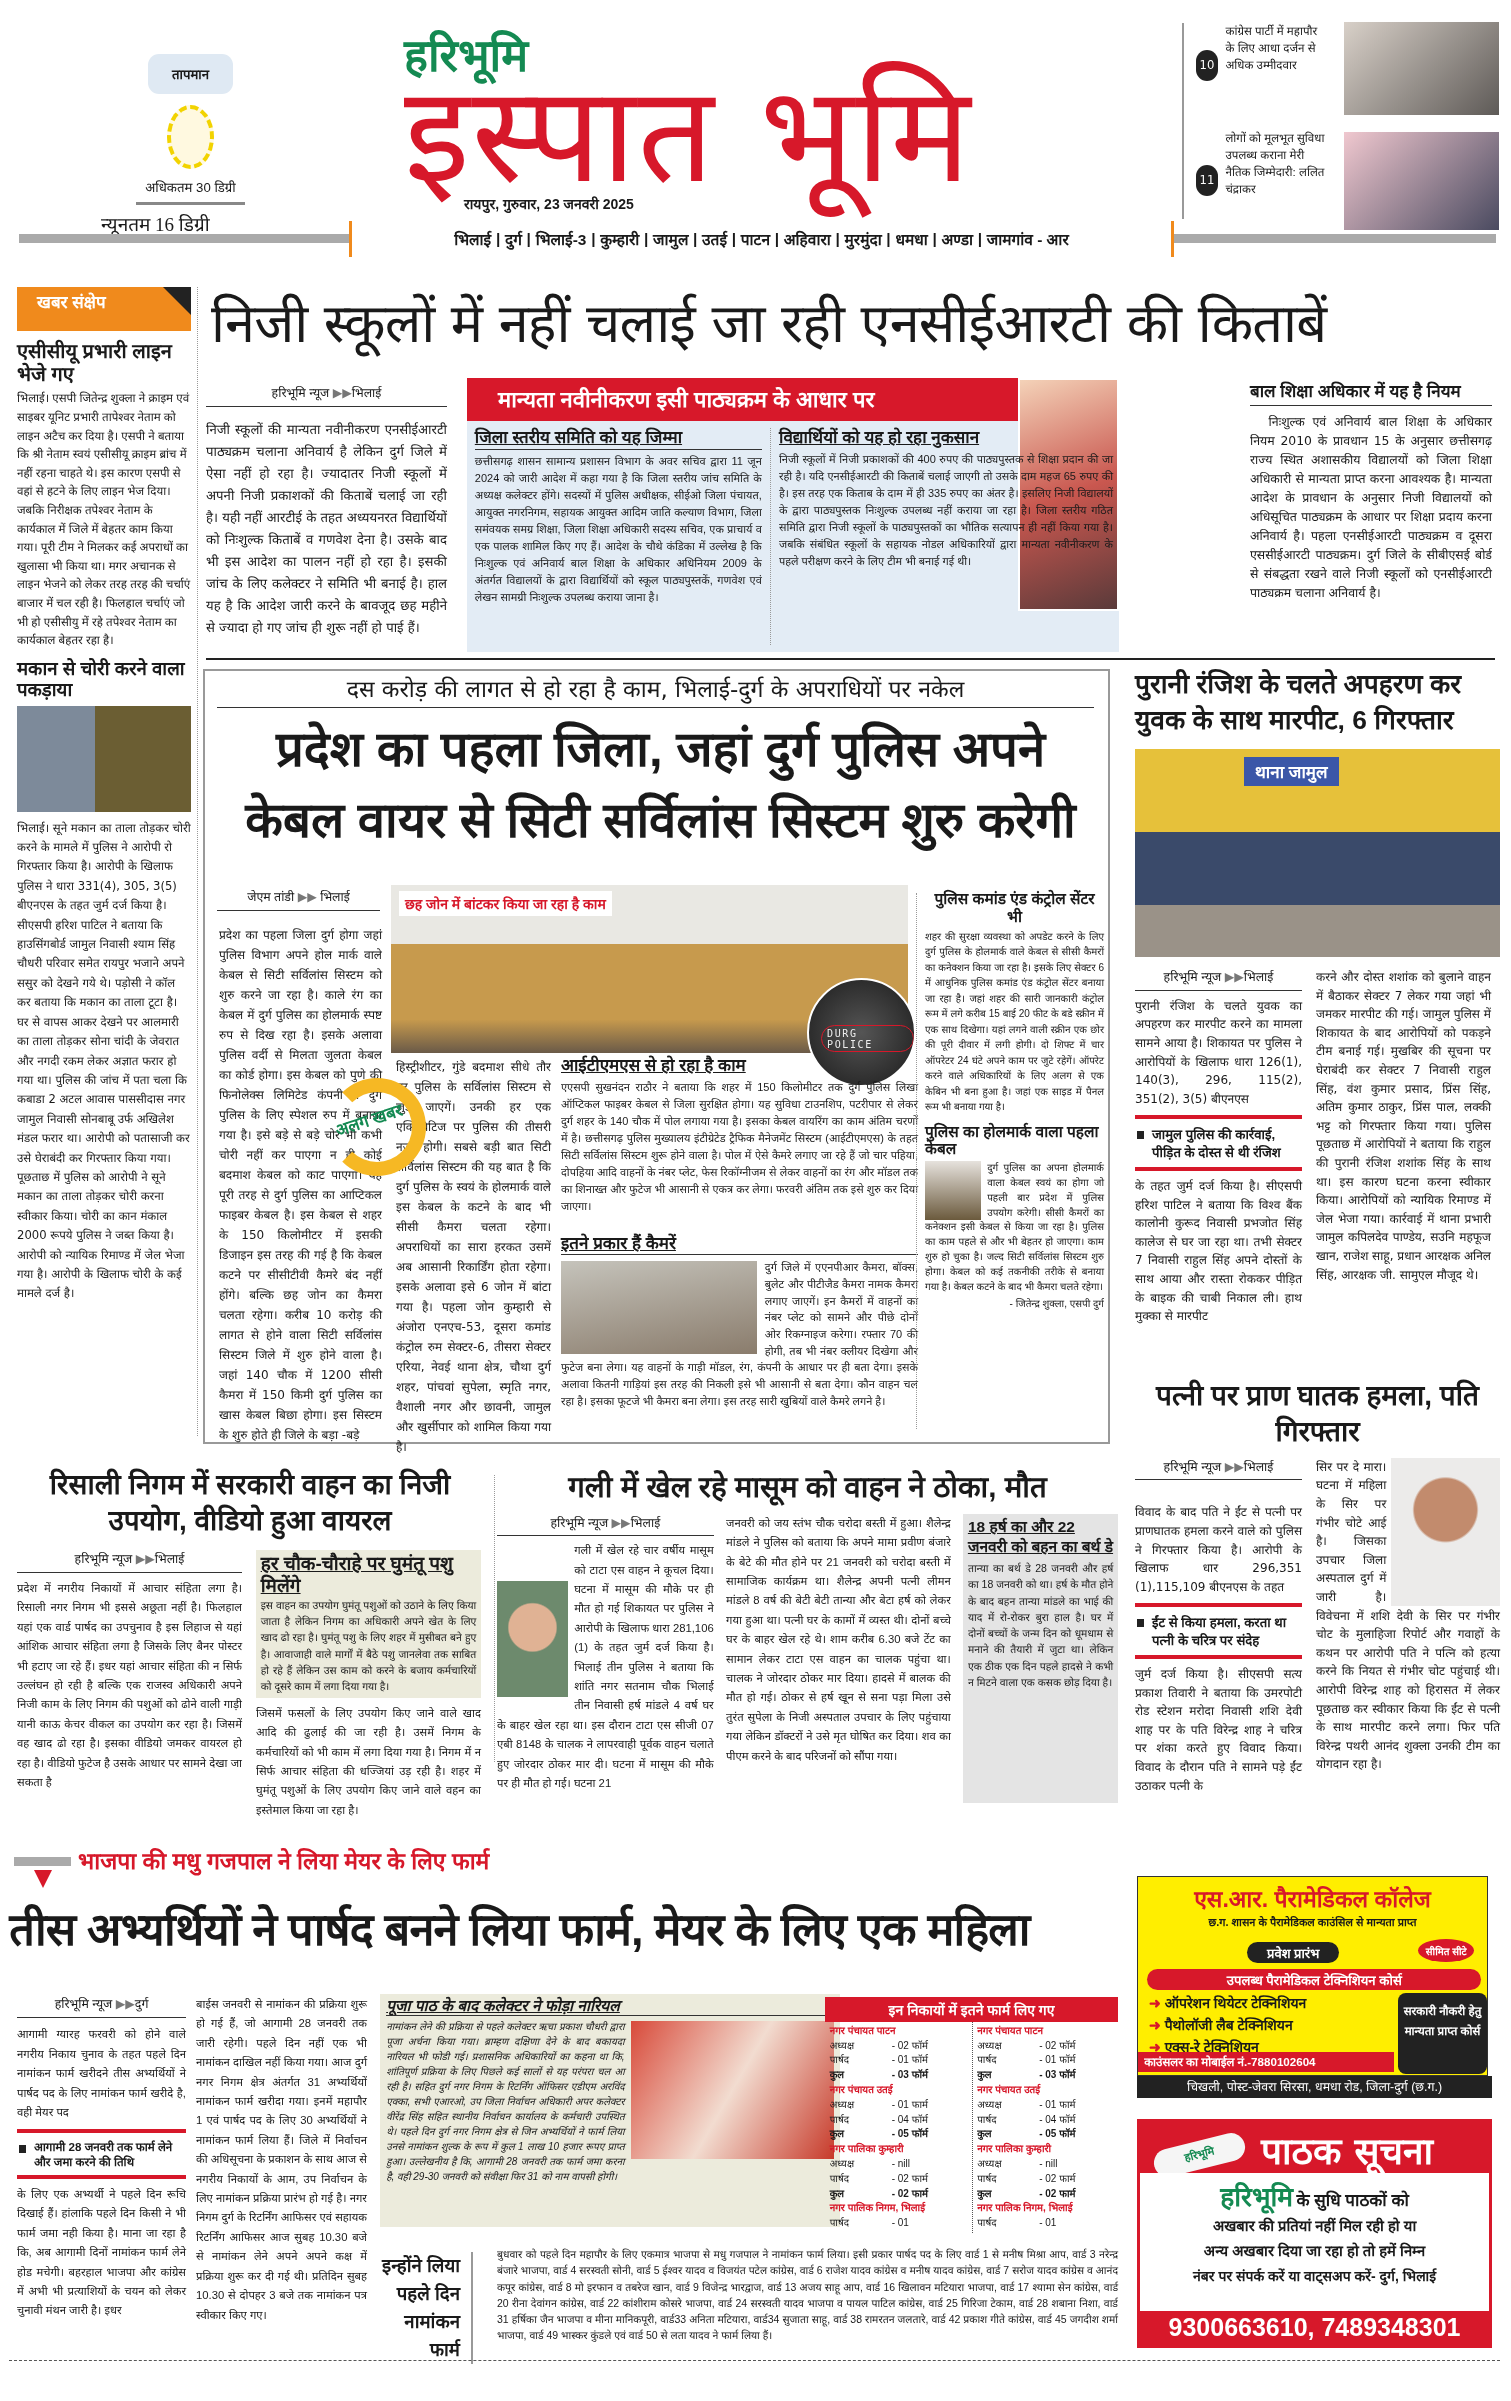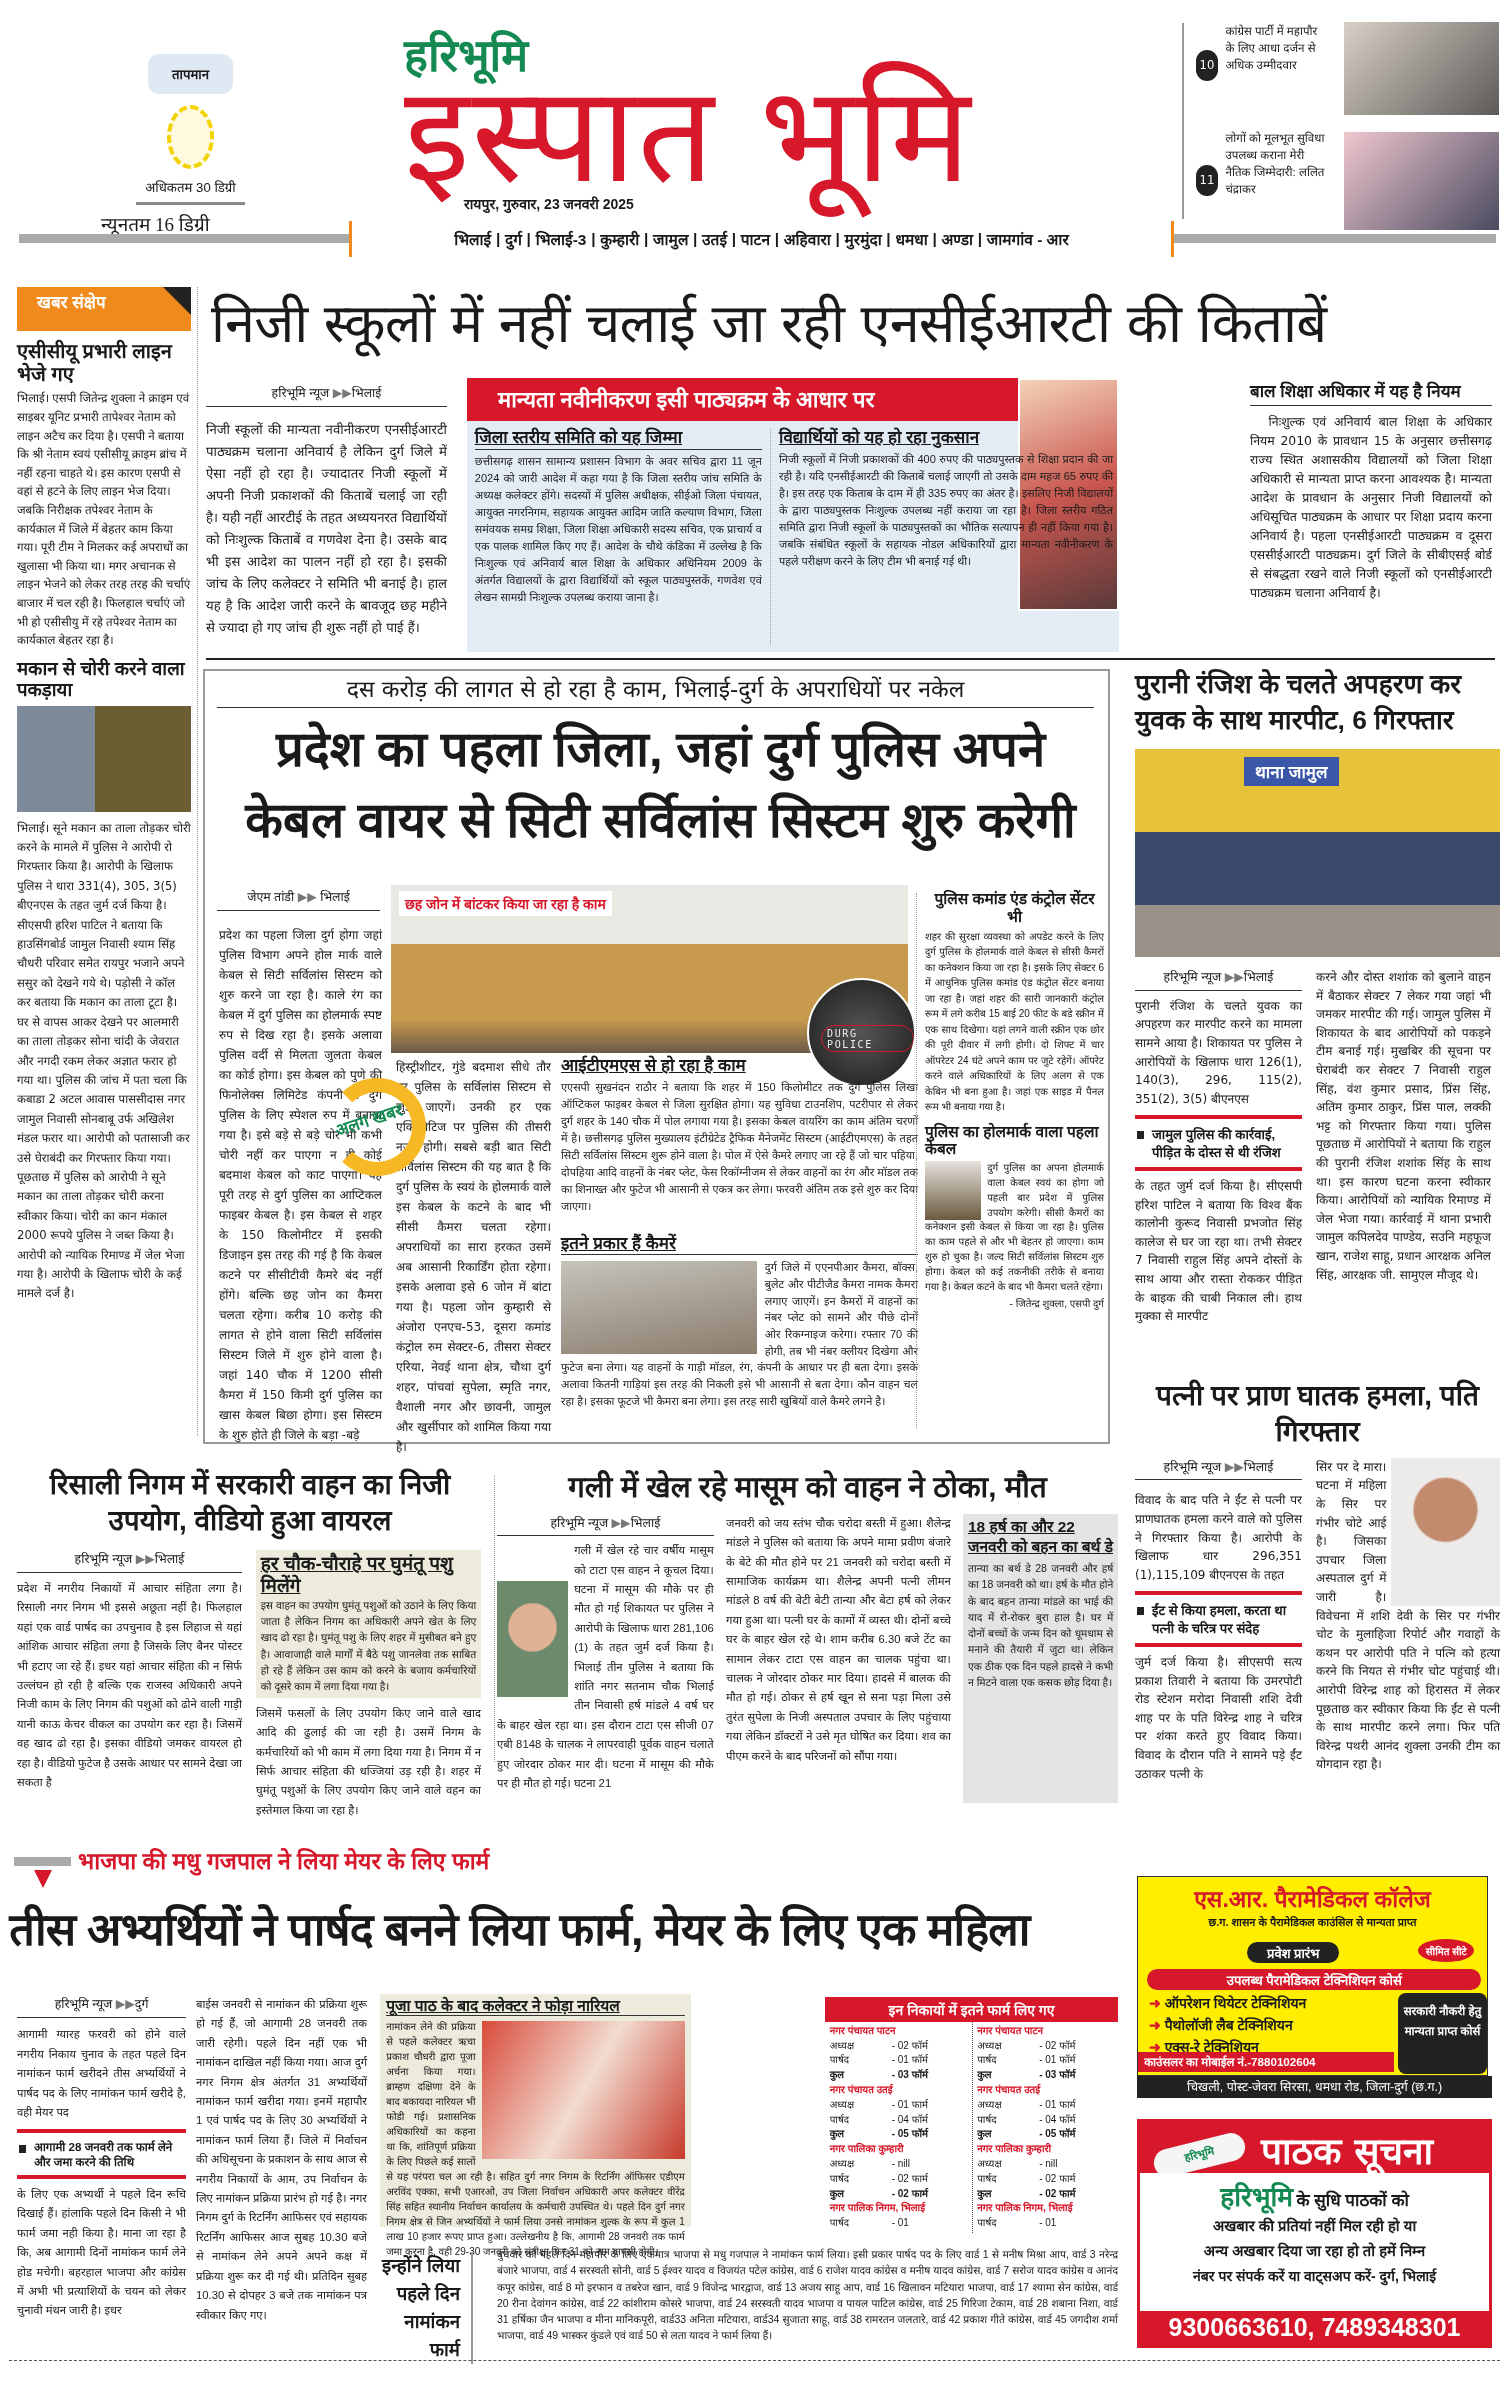--- a/index.html
+++ b/index.html
@@ -167,21 +167,21 @@
       <div class="txt" style="font-size:12px;line-height:18.6px">करने और दोस्त शशांक को बुलाने वाहन में बैठाकर सेक्टर 7 लेकर गया जहां भी जमकर मारपीट की गई। जामुल पुलिस में शिकायत के बाद आरोपियों को पकड़ने टीम बनाई गई। मुखबिर की सूचना पर घेराबंदी कर सेक्टर 7 निवासी राहुल सिंह, वंश कुमार प्रसाद, प्रिंस सिंह, अतिम कुमार ठाकुर, प्रिंस पाल, लक्की भट्ट को गिरफ्तार किया गया। पुलिस पूछताछ में आरोपियों ने बताया कि राहुल की पुरानी रंजिश शशांक सिंह के साथ था। इस कारण घटना करना स्वीकार किया। आरोपियों को न्यायिक रिमाण्ड में जेल भेजा गया। कार्रवाई में थाना प्रभारी जामुल कपिलदेव पाण्डेय, सउनि महफूज खान, राजेश साहू, प्रधान आरक्षक अनिल सिंह, आरक्षक जी. सामुएल मौजूद थे।</div>
     </div>
   </div>
 </div>
 
 <div class="abs" style="left:1135px;top:1378px;width:365px;">
   <div class="head" style="font-size:28px;line-height:36px;text-align:center">पत्नी पर प्राण घातक हमला, पति गिरफ्तार</div>
   <div style="display:flex;gap:14px;margin-top:7.8px;">
     <div style="width:167px">
       <div class="byline"><span>हरिभूमि न्यूज</span> <span style="color:#777">▶▶</span><span>भिलाई</span></div>
-      <div class="txt" style="font-size:12px;line-height:18.6px;margin-top:11px">विवाद के बाद पति ने ईंट से पत्नी पर प्राणघातक हमला करने वाले को पुलिस ने गिरफ्तार किया है। आरोपी के खिलाफ धार 296,351 (1),115,109 बीएनएस के तहत</div>
+      <div class="txt" style="font-size:12px;line-height:18.6px;margin-top:23px">विवाद के बाद पति ने ईंट से पत्नी पर प्राणघातक हमला करने वाले को पुलिस ने गिरफ्तार किया है। आरोपी के खिलाफ धार 296,351 (1),115,109 बीएनएस के तहत</div>
       <div class="redbar"></div>
       <div class="bullet">ईंट से किया हमला, करता था पत्नी के चरित्र पर संदेह</div>
       <div class="redbar"></div>
       <div class="txt" style="font-size:12px;line-height:18.6px">जुर्म दर्ज किया है। सीएसपी सत्य प्रकाश तिवारी ने बताया कि उमरपोटी रोड स्टेशन मरोदा निवासी शशि देवी शाह पर के पति विरेन्द्र शाह ने चरित्र पर शंका करते हुए विवाद किया। विवाद के दौरान पति ने सामने पड़े ईंट उठाकर पत्नी के</div>
     </div>
     <div style="width:184px;position:relative">
       <div class="imgph" style="float:right;width:109px;height:148px;margin-left:4.7px;background:radial-gradient(circle at 50% 35%,#c28b6d 0 28%,#ecebea 30%)"></div>
       <div class="txt" style="font-size:12px;line-height:18.6px">सिर पर दे मारा। घटना में महिला के सिर पर गंभीर चोटे आई है। जिसका उपचार जिला अस्पताल दुर्ग में जारी है। विवेचना में शशि देवी के सिर पर गंभीर चोट के मुलाहिजा रिपोर्ट और गवाहों के कथन पर आरोपी पति ने पत्नि को हत्या करने कि नियत से गंभीर चोट पहुंचाई थी। आरोपी विरेन्द्र शाह को हिरासत में लेकर पूछताछ कर स्वीकार किया कि ईंट से पत्नी के साथ मारपीट करने लगा। फिर पति विरेन्द्र पथरी आनंद शुक्ला उनकी टीम का योगदान रहा है।</div>
     </div>
   </div>
@@ -231,21 +231,21 @@
 <div class="abs" style="left:17px;top:1995px;width:169px;">
   <div class="byline"><span>हरिभूमि न्यूज</span> <span style="color:#777">▶▶</span><span>दुर्ग</span></div>
   <div class="txt-s" style="font-size:11.3px;line-height:19.4px;margin-top:7.8px">आगामी ग्यारह फरवरी को होने वाले नगरीय निकाय चुनाव के तहत पहले दिन नामांकन फार्म खरीदने तीस अभ्यर्थियों ने पार्षद पद के लिए नामांकन फार्म खरीदे है, वही मेयर पद</div>
   <div class="redbar"></div>
   <div class="bullet" style="font-size:11.6px">आगामी 28 जनवरी तक फार्म लेने और जमा करने की तिथि</div>
   <div class="redbar"></div>
   <div class="txt-s" style="font-size:11.3px;line-height:19.4px">के लिए एक अभ्यर्थी ने पहले दिन रूचि दिखाई हैं। हांलाकि पहले दिन किसी ने भी फार्म जमा नही किया है। माना जा रहा है कि, अब आगामी दिनों नामांकन फार्म लेने होड मचेगी। बहरहाल भाजपा और कांग्रेस में अभी भी प्रत्याशियों के चयन को लेकर चुनावी मंथन जारी है। इधर</div>
 </div>
 <div class="abs txt-s" style="left:196px;top:1995px;width:171px;font-size:11.3px;line-height:19.4px">बाईस जनवरी से नामांकन की प्रक्रिया शुरू हो गई हैं, जो आगामी 28 जनवरी तक जारी रहेगी। पहले दिन नहीं एक भी नामांकन दाखिल नहीं किया गया। आज दुर्ग नगर निगम क्षेत्र अंतर्गत 31 अभ्यर्थियों नामांकन फार्म खरीदा गया। इनमें महापौर 1 एवं पार्षद पद के लिए 30 अभ्यर्थियों ने नामांकन फार्म लिया हैं। जिले में निर्वाचन की अधिसूचना के प्रकाशन के साथ आज से नगरीय निकायों के आम, उप निर्वाचन के लिए नामांकन प्रक्रिया प्रारंभ हो गई है। नगर निगम दुर्ग के रिटर्निंग आफिसर एवं सहायक रिटर्निंग आफिसर आज सुबह 10.30 बजे से नामांकन लेने अपने अपने कक्ष में प्रक्रिया शुरू कर दी गई थी। प्रतिदिन सुबह 10.30 से दोपहर 3 बजे तक नामांकन पत्र स्वीकार किए गए।</div>
 
-<div class="abs" style="left:380px;top:1994px;width:311px;height:233px;background:#ecebdc;padding:3.1px 6.2px;">
+<div class="abs" style="left:380px;top:1994px;width:460px;height:233px;background:#ecebdc;padding:3.1px 6.2px;font-style:italic;">
   <div class="head" style="font-size:15.5px;text-decoration:underline;border-bottom:0.8px solid #333">पूजा पाठ के बाद कलेक्टर ने फोड़ा नारियल</div>
   <div class="imgph" style="float:right;width:203px;height:138px;margin:4.7px 0 3.1px 6.2px;background:linear-gradient(120deg,#d84a3a,#f2dcd0 50%,#c73a2a)"></div>
   <div class="txt-s" style="font-size:10px;line-height:15px;margin-top:3.1px">नामांकन लेने की प्रक्रिया से पहले कलेक्टर ऋचा प्रकाश चौधरी द्वारा पूजा अर्चना किया गया। ब्राम्हण दक्षिणा देने के बाद बकायदा नारियल भी फोडी गई। प्रशासनिक अधिकारियों का कहना था कि, शांतिपूर्ण प्रक्रिया के लिए पिछले कई सालों से यह परंपरा चल आ रही है। सहित दुर्ग नगर निगम के रिटर्निंग ऑफिसर एडीएम अरविंद एक्का, सभी एआरओ, उप जिला निर्वाचन अधिकारी अपर कलेक्टर वीरेंद्र सिंह सहित स्थानीय निर्वाचन कार्यालय के कर्मचारी उपस्थित थे। पहले दिन दुर्ग नगर निगम क्षेत्र से जिन अभ्यर्थियों ने फार्म लिया उनसे नामांकन शुल्क के रूप में कुल 1 लाख 10 हजार रूपए प्राप्त हुआ। उल्लेखनीय है कि, आगामी 28 जनवरी तक फार्म जमा करना है, वही 29-30 जनवरी को संवीक्षा फिर 31 को नाम वापसी होगी।</div>
 </div>
 
 <div class="abs" style="left:825px;top:1997px;width:293px;">
   <div style="background:#d7182a;color:#fff;text-align:center;font-weight:bold;font-size:14px;padding:3.1px 0;font-family:'Liberation Sans',sans-serif">इन निकायों में इतने फार्म लिए गए</div>
   <div style="display:flex">
     <div style="width:148px;border-right:1.6px dotted #555;padding:1.6px 4.7px;font-size:10px;line-height:14.8px;font-family:'Liberation Sans',sans-serif">
       <div style="color:#d7182a;font-weight:bold">नगर पंचायत पाटन</div>

